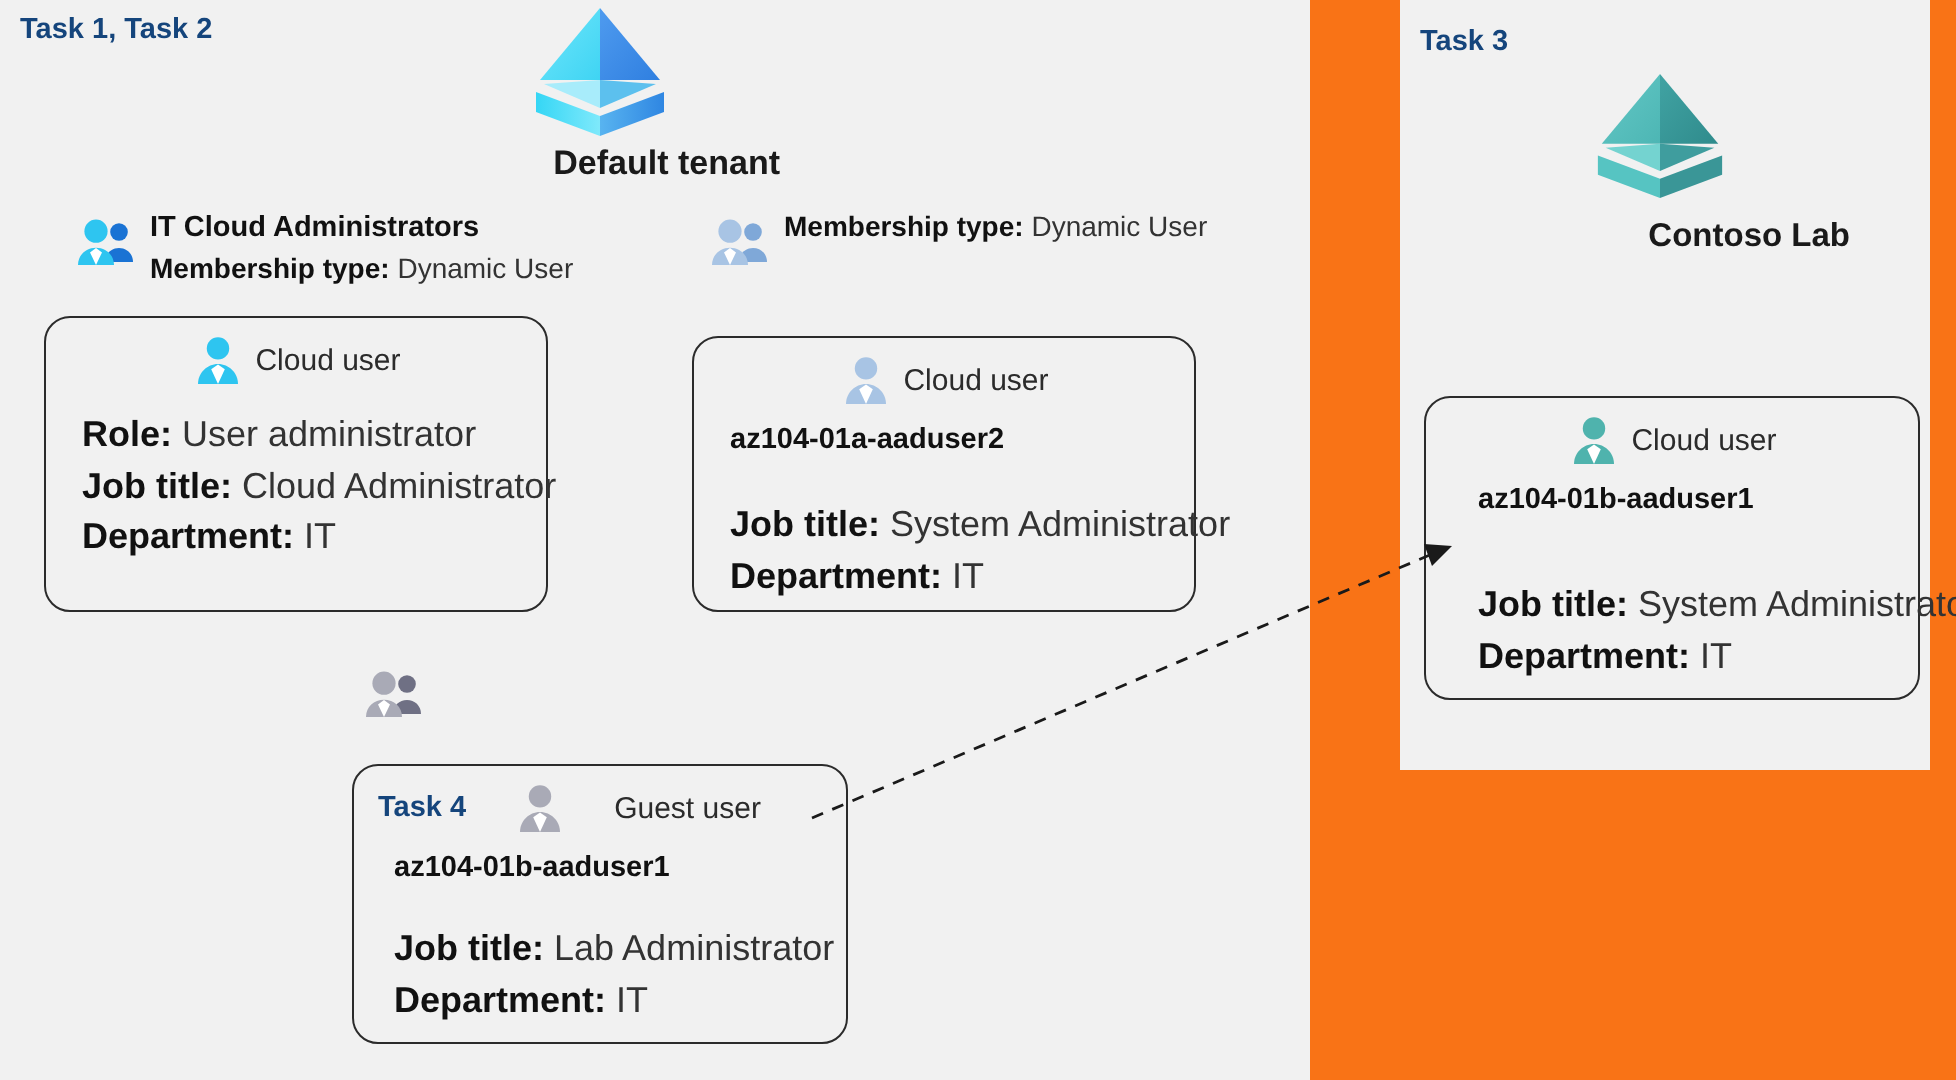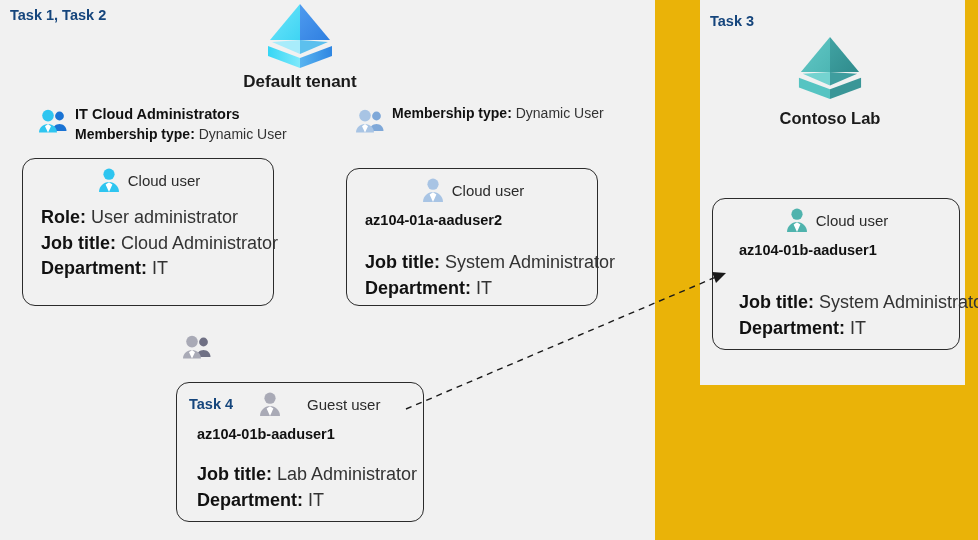--- a/index.html
+++ b/index.html
@@ -4,21 +4,21 @@
 <style>
   html, body {
     margin: 0;
     padding: 0;
     background: #ffffff;
   }
   #canvas {
     position: relative;
     width: 978px;
     height: 540px;
-    background: #eab308;
+    background: #f97316;
     font-family: "Liberation Sans", sans-serif;
     overflow: hidden;
   }
 
   
   .panel {
     position: absolute;
     background: #f1f1f1;
   }
   #panel-left  { left: 0;   top: 0; width: 655px; height: 540px; }
@@ -29,21 +29,21 @@
     position: absolute;
     color: #15457c;
     font-weight: bold;
     font-size: 14.5px;
     white-space: nowrap;
   }
   #task-label-12 { left: 10px;  top: 7px; }
   #task-label-3  { left: 710px; top: 13px; }
 
   
-  .tenant { position: absolute; text-align: center; }
+  .tenant { position: absolute; text-align: right; }
   #tenant-default { left: 210px; top: 2px; width: 180px; }
   #tenant-new     { left: 735px; top: 35px; width: 190px; }
 
   .tenant-icon { display: block; margin: 0 auto; }
 
   .tenant-title {
     font-weight: bold;
     font-size: 16.5px;
     color: #1a1a1a;
     white-space: nowrap;

